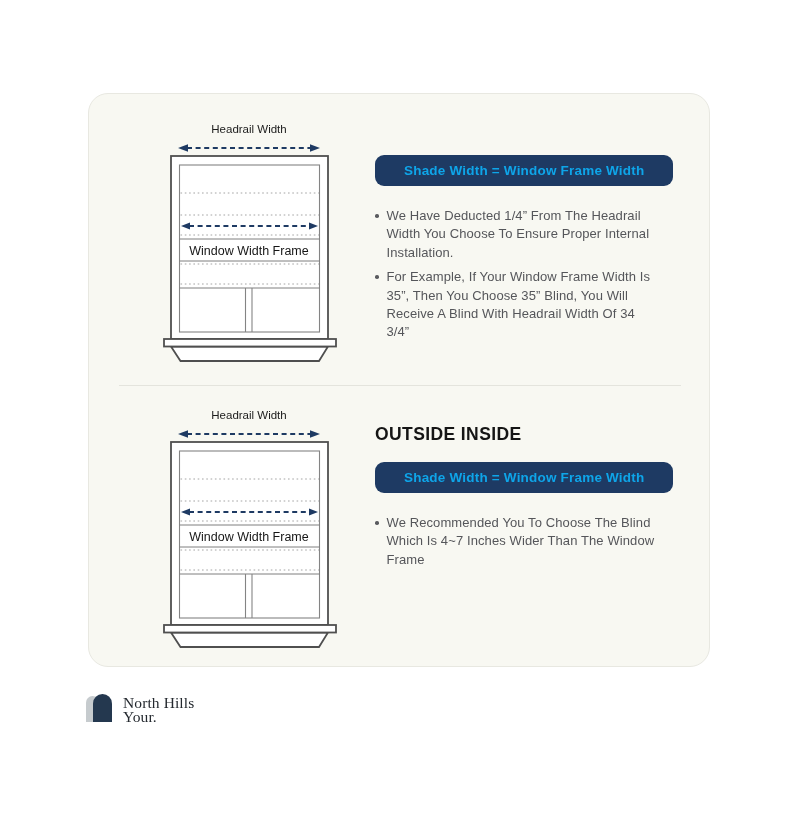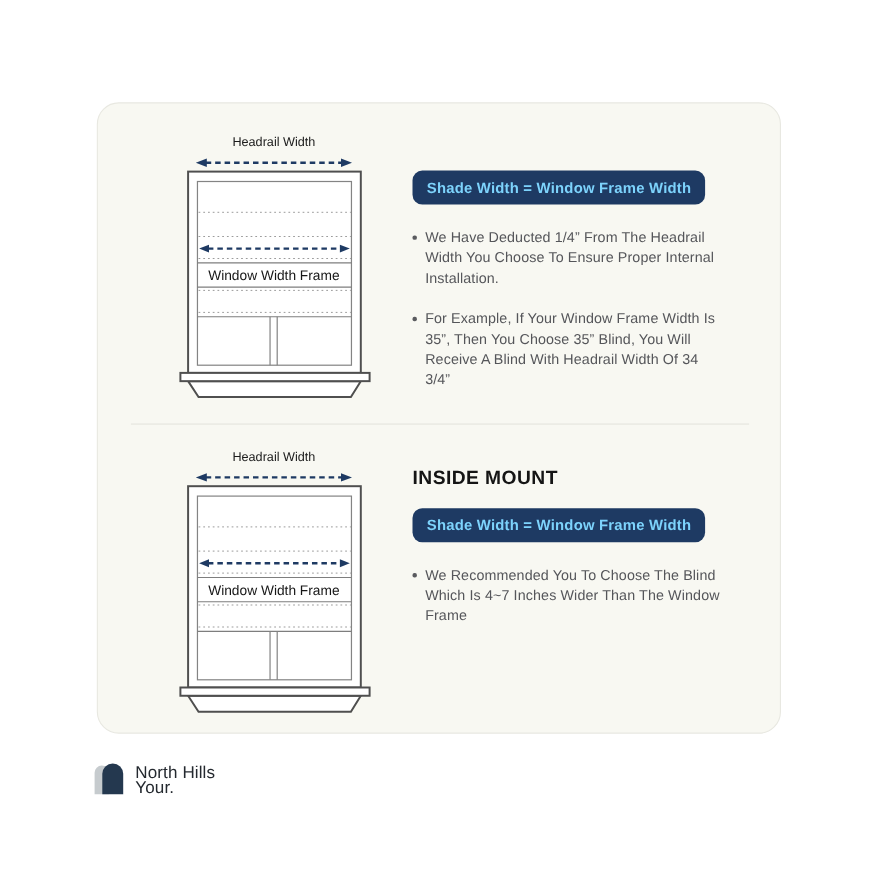--- a/index.html
+++ b/index.html
@@ -20,44 +20,44 @@
   .s1 .diagram{left:72px;top:26px;}
   .s2 .diagram{left:72px;top:312px;}
   .content{position:absolute;width:302px;}
   .s1 .content{left:286px;top:44px;}
   .s2 .content{left:286px;top:330px;}
   .content h2{
     margin:0;font-size:17.5px;font-weight:bold;letter-spacing:.4px;
     color:var(--text_dark);font-family:"Liberation Sans",sans-serif;
   }
   .badge{
-    display:inline-block;margin-top:17px;background:var(--navy);color:#7dd3fc;
+    display:inline-block;margin-top:17px;background:var(--navy);color:#0ea5e9;
     font-size:13.5px;font-weight:bold;letter-spacing:.2px;
-    padding:8px 13px;border-radius:9px;white-space:nowrap;
+    padding:8px 29px;border-radius:9px;white-space:nowrap;
   }
   .bullets{margin-top:21px;width:284px;}
   .bullet{display:flex;gap:8px;}
-  .bullet + .bullet{margin-top:19px;}
+  .bullet + .bullet{margin-top:6px;}
   .bullet .dot{
     flex:0 0 auto;width:3.5px;height:3.5px;border-radius:50%;
     background:#5a5b5f;margin-top:7px;
   }
   .bullet p{margin:0;font-size:13px;line-height:18.4px;color:var(--text_body);letter-spacing:.1px;}
   .divider{position:absolute;left:30px;top:291px;width:562px;height:1px;background:#e4e4dd;}
   
   .ln-outer{stroke:var(--outline_dark);stroke-width:1.8;fill:#ffffff;}
   .ln-inner{stroke:var(--outline_mid);stroke-width:1.1;fill:#ffffff;}
   .ln-dot{stroke:#9a9a9a;stroke-width:.9;stroke-dasharray:1.6 2.7;fill:none;}
   .ln-solid{stroke:#7e7e7e;stroke-width:1;fill:none;}
   .arrow-line{stroke:var(--navy);stroke-width:2.2;stroke-dasharray:5 3.6;fill:none;}
   .arrow-head{fill:var(--navy);stroke:none;}
   .svg-label{font-family:"Liberation Sans",sans-serif;font-size:11.5px;fill:#1b1b1b;text-anchor:middle;}
   .svg-inner-label{font-family:"Liberation Sans",sans-serif;font-size:12.5px;fill:#161616;text-anchor:middle;}
   
-  .logo{position:absolute;left:86px;top:694px;display:flex;gap:10px;align-items:flex-start;}
+  .logo{position:absolute;left:86px;top:694px;display:flex;gap:10px;align-items:flex-start;font-family:Liberation Serif, serif;}
   .logo-mark{position:relative;width:27px;height:28px;}
   .arch-gray{position:absolute;left:0;top:2px;width:13px;height:26px;background:#c6cbce;border-radius:7px 7px 0 0;}
   .arch-navy{position:absolute;left:7px;top:0;width:19px;height:28px;background:#24384f;border-radius:9.5px 9.5px 0 0;}
   .logo-text{font-size:15.5px;line-height:13.5px;color:#24292f;letter-spacing:.1px;padding-top:2px;}
 </style>
 </head>
 <body>
 
 <div class="card">
 
@@ -146,21 +146,21 @@
           <line class="ln-inner" x1="84.5" y1="168" x2="84.5" y2="212"></line>
           <line class="ln-inner" x1="91" y1="168" x2="91" y2="212"></line>
         </g>
         <g>
           <path class="ln-outer" d="M10 226.5 L19.5 241 L158 241 L167 226.5 Z"></path>
           <rect class="ln-outer" x="3" y="219" width="172" height="7.5"></rect>
         </g>
       </svg>
     </div>
     <div class="content">
-      <h2>INSIDE MOUNT</h2>
+      <h2>OUTSIDE INSIDE</h2>
       <div class="badge">Shade Width = Window Frame Width</div>
       <div class="bullets">
         <div class="bullet">
           <span class="dot"></span>
           <p>We Recommended You To Choose The Blind Which Is 4~7 Inches Wider Than The Window Frame</p>
         </div>
       </div>
     </div>
   </div>
 

